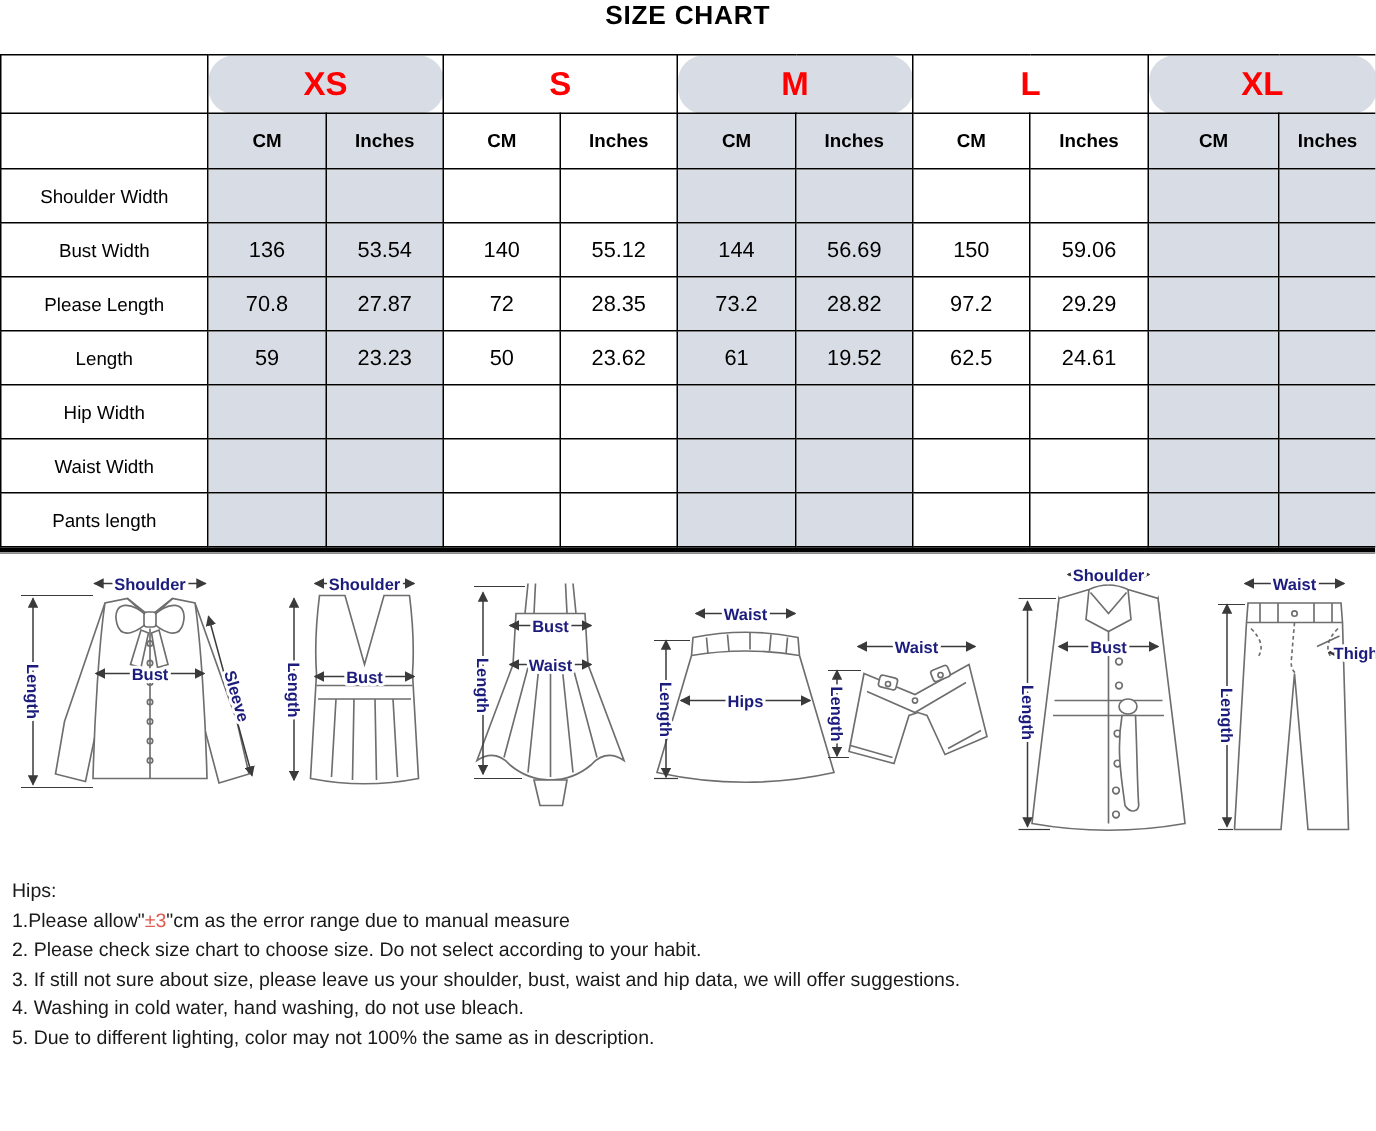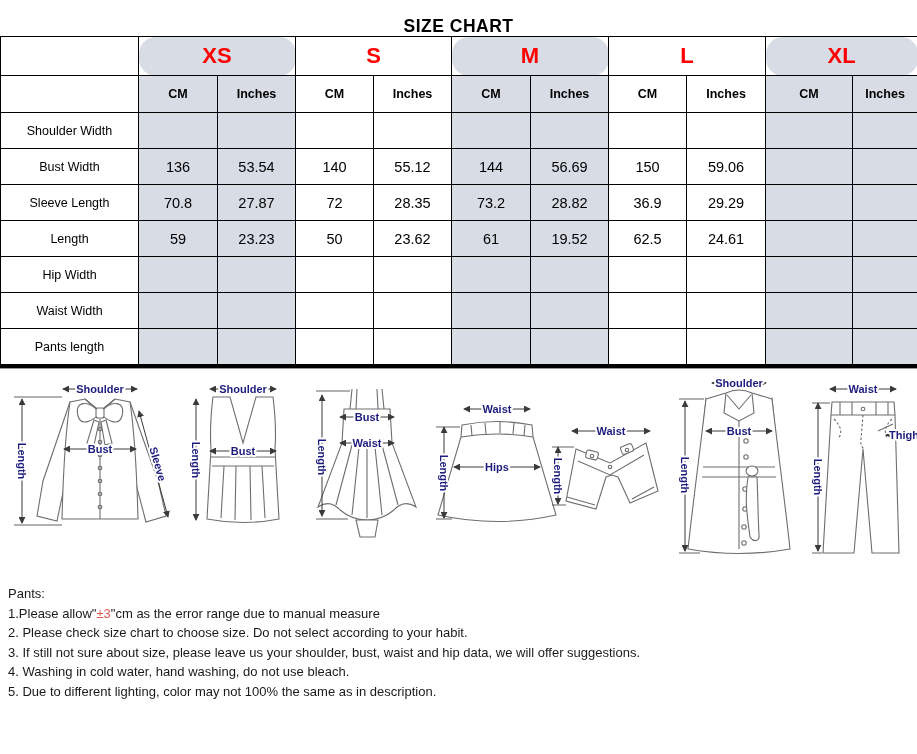--- a/index.html
+++ b/index.html
@@ -12,21 +12,21 @@
     font-family: "Liberation Sans", sans-serif;
     color: #111;
     overflow: hidden;
   }
   
   .page-title {
     text-align: center;
     font-size: 17.5px;
     font-weight: bold;
     letter-spacing: 0.5px;
-    padding-top: 16px;
+    padding-top: 0;
     height: 36px;
     color: #000;
   }
   
   table.size-chart {
     width: 917px;
     border-collapse: collapse;
     table-layout: fixed;
   }
   table.size-chart th, table.size-chart td {
@@ -170,28 +170,28 @@
         <td class="val">140</td>
         <td class="val">55.12</td>
         <td class="val">144</td>
         <td class="val">56.69</td>
         <td class="val">150</td>
         <td class="val">59.06</td>
         <td class="val"></td>
         <td class="val"></td>
       </tr>
       <tr>
-        <td class="row-label">Sleeve Length</td>
+        <td class="row-label">Please Length</td>
         <td class="val">70.8</td>
         <td class="val">27.87</td>
         <td class="val">72</td>
         <td class="val">28.35</td>
         <td class="val">73.2</td>
         <td class="val">28.82</td>
-        <td class="val">36.9</td>
+        <td class="val">97.2</td>
         <td class="val">29.29</td>
         <td class="val"></td>
         <td class="val"></td>
       </tr>
       <tr>
         <td class="row-label">Length</td>
         <td class="val">59</td>
         <td class="val">23.23</td>
         <td class="val">50</td>
         <td class="val">23.62</td>
@@ -381,21 +381,21 @@
       <line class="dim" x1="830" y1="20" x2="896" y2="20"></line>
       <text class="dim-label" x="863" y="24">Waist</text>
       <line class="dim-one" x1="886" y1="66" x2="895" y2="66"></line>
       <text class="dim-label" x="904" y="70">Thigh</text>
       <line class="dim" x1="818" y1="34" x2="818" y2="182"></line>
       <text class="dim-label" x="818" y="112" transform="rotate(90 818 108)">Length</text>
     </g>
   </svg>
 
   <div class="notes">
-    <div>Pants:</div>
+    <div>Hips:</div>
     <div><span>1.Please allow"</span><span class="red">±3</span><span>"cm as the error range due to manual measure</span></div>
     <div>2. Please check size chart to choose size. Do not select according to your habit.</div>
     <div>3. If still not sure about size, please leave us your shoulder, bust, waist and hip data, we will offer suggestions.</div>
     <div>4. Washing in cold water, hand washing, do not use bleach.</div>
     <div>5. Due to different lighting, color may not 100% the same as in description.</div>
   </div>
 
 </div>
 
 </body></html>

